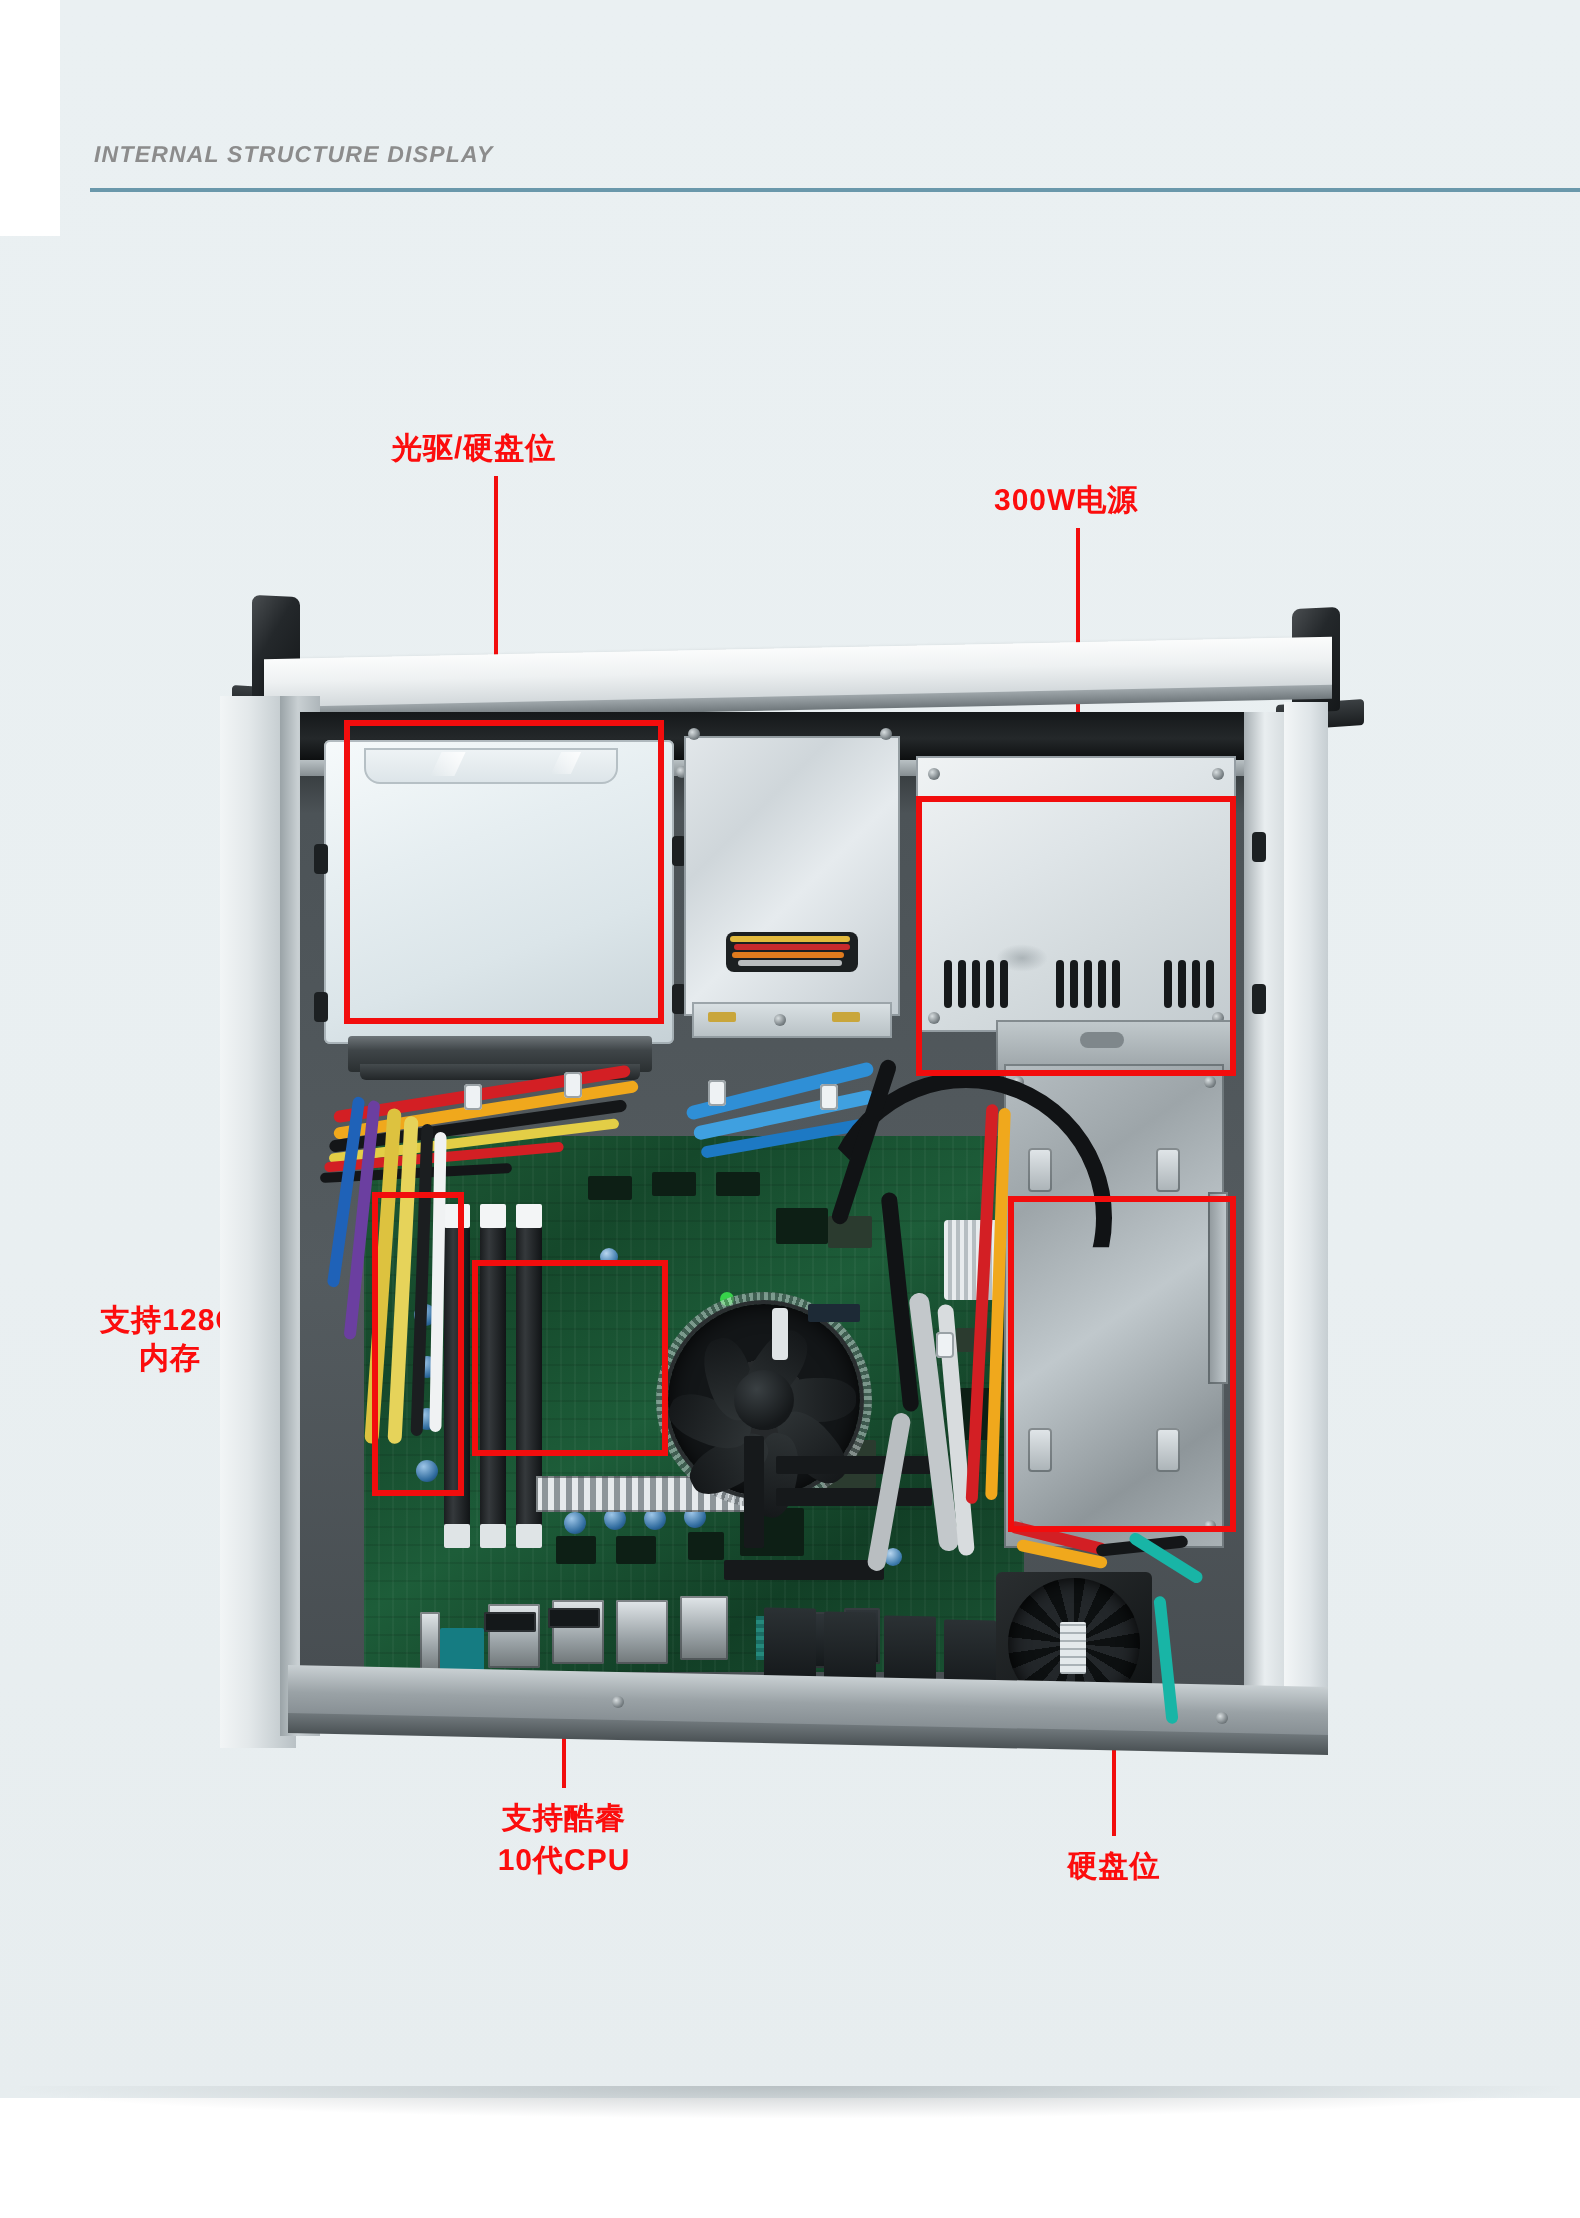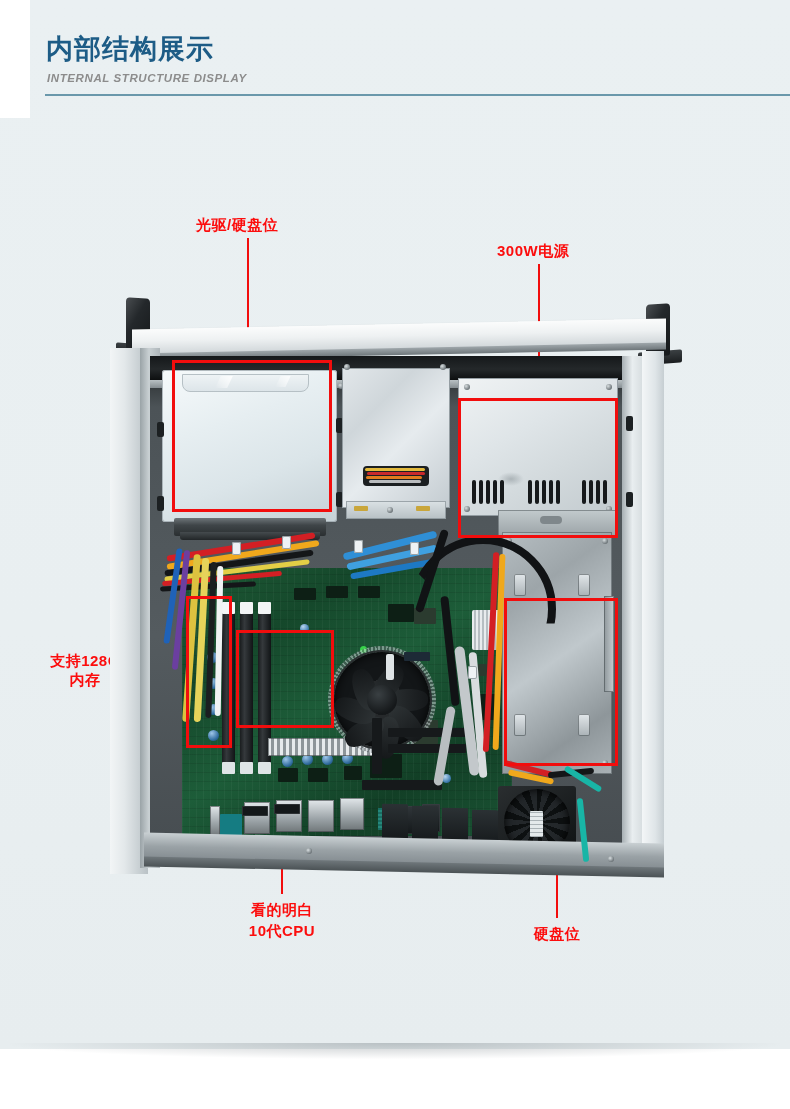--- a/index.html
+++ b/index.html
@@ -346,36 +346,35 @@
 </head>
 <body>
 
 <div id="page">
 
   <div class="panel-bg"></div>
   <div class="panel-shadow"></div>
   <div class="white-left"></div>
 
   <div class="header">
-    <div class="title-zh">内部结构展示</div>
     <div class="title-en">INTERNAL STRUCTURE DISPLAY</div>
     <div class="rule"></div>
   </div>
 
   <div class="label" style="left:196px;top:215px;">光驱/硬盘位</div>
   <div class="lead v" style="left:247px;top:238px;height:122px;"></div>
 
   <div class="label" style="left:497px;top:241px;">300W电源</div>
   <div class="lead v" style="left:538px;top:264px;height:134px;"></div>
 
   <div class="label ctr" style="left:30px;top:651px;width:110px;">支持128G</div>
   <div class="label ctr" style="left:30px;top:670px;width:110px;">内存</div>
   <div class="lead h" style="left:118px;top:672px;width:110px;"></div>
 
-  <div class="label ctr" style="left:232px;top:900px;width:100px;">看的明白</div>
+  <div class="label ctr" style="left:232px;top:900px;width:100px;">支持酷睿</div>
   <div class="label ctr" style="left:232px;top:921px;width:100px;">10代CPU</div>
   <div class="lead v" style="left:281px;top:728px;height:166px;"></div>
 
   <div class="label ctr" style="left:513px;top:924px;width:88px;">硬盘位</div>
   <div class="lead v" style="left:556px;top:766px;height:152px;"></div>
 
   <div class="photo">
 
     <div class="ear-foot l"></div>
     <div class="ear-foot r"></div>

